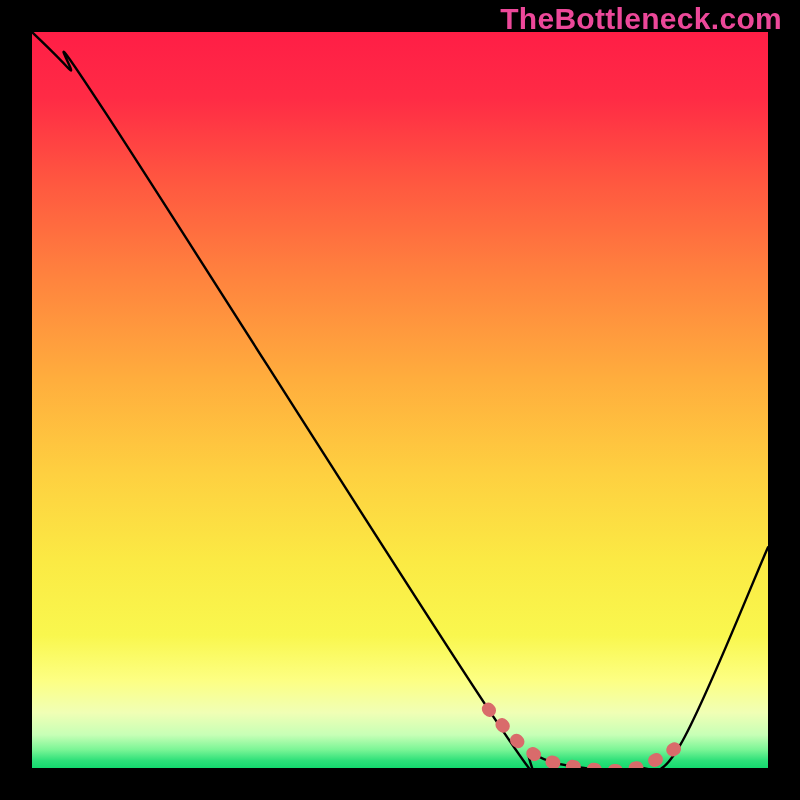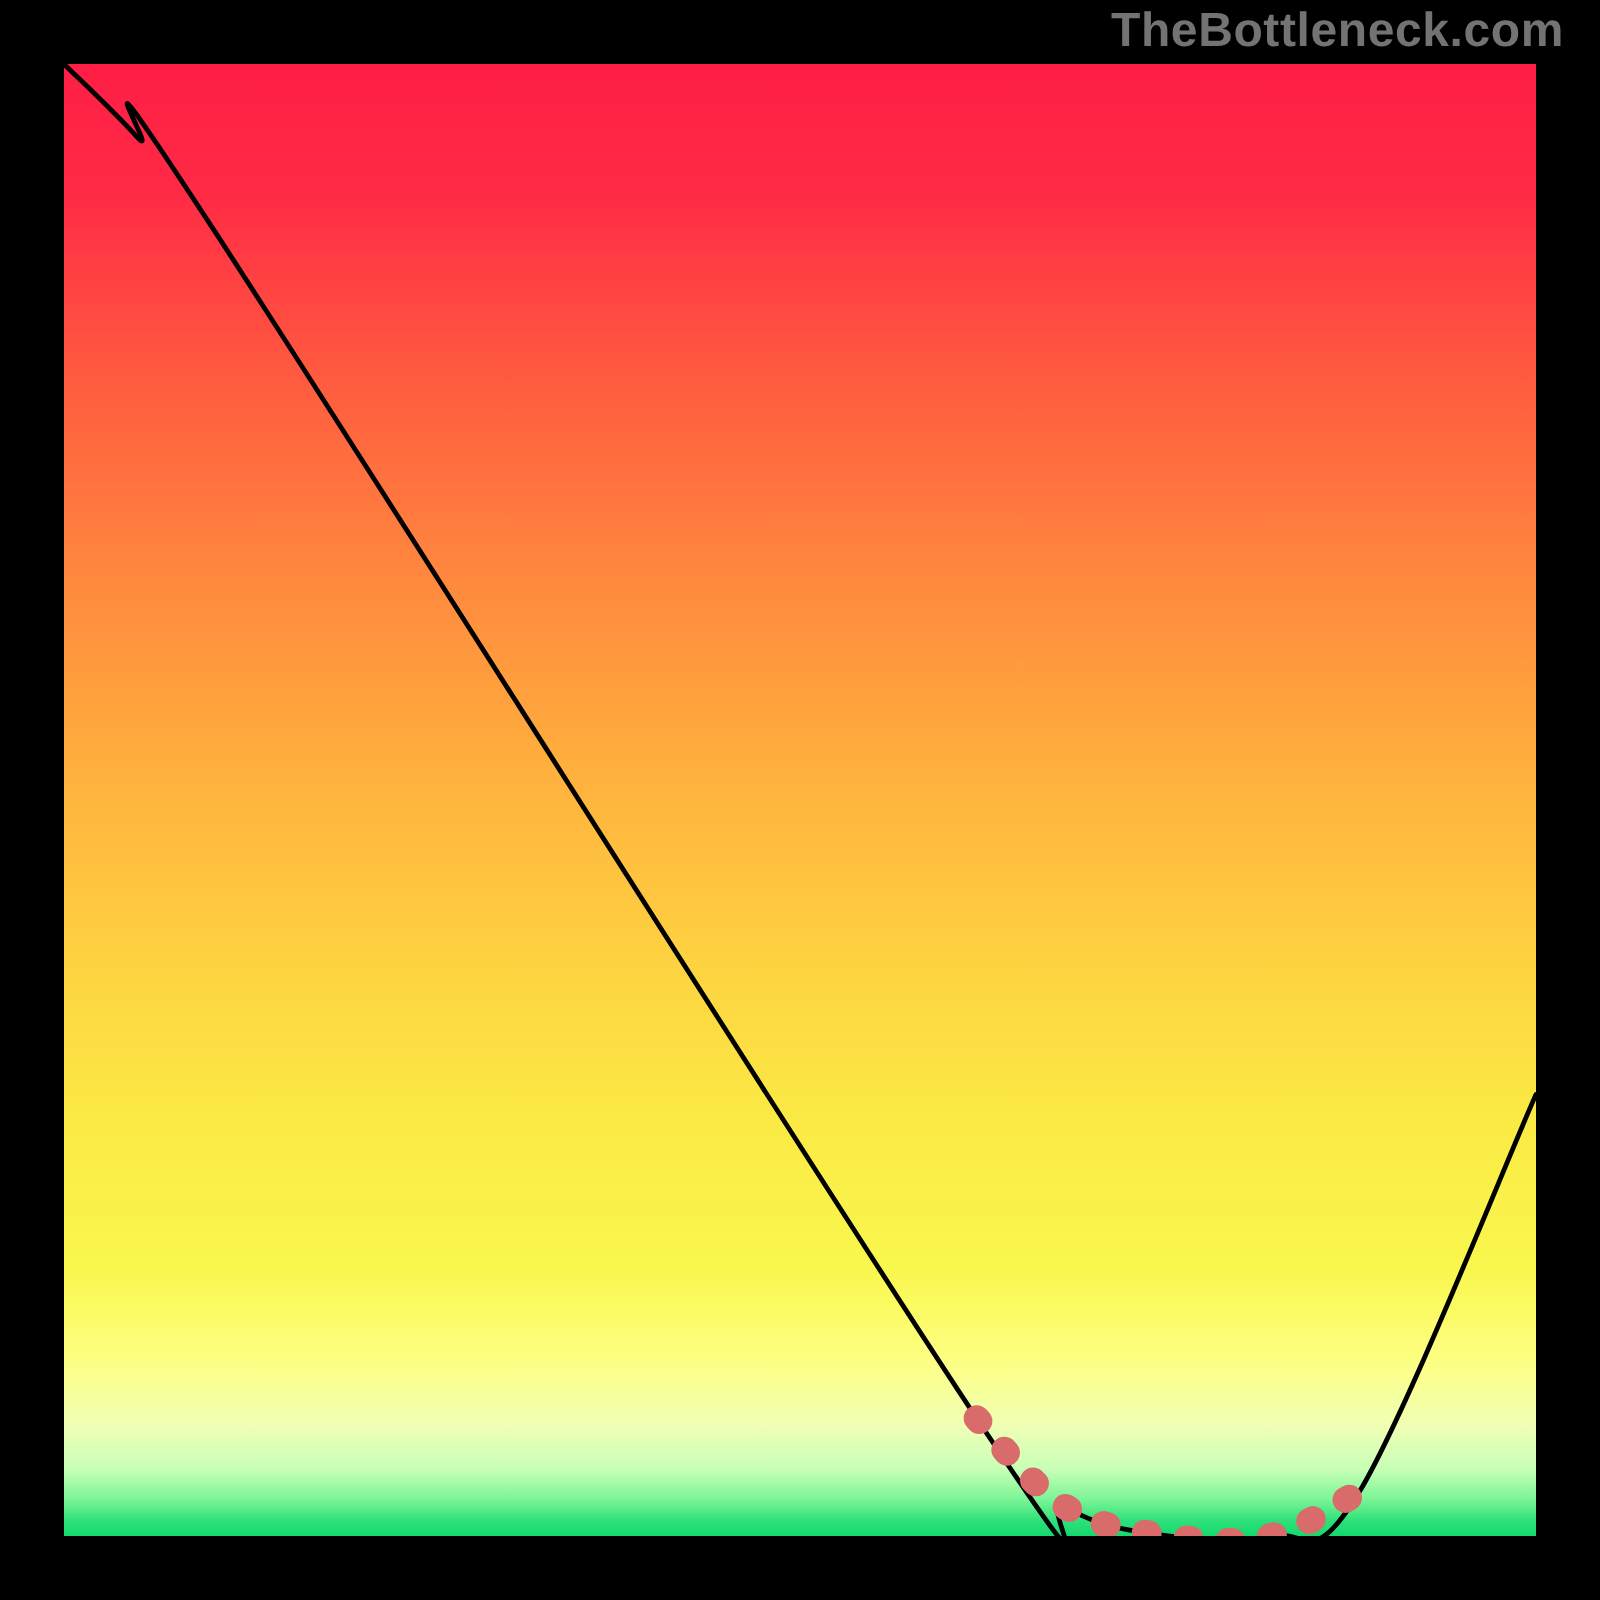--- a/index.html
+++ b/index.html
@@ -13,22 +13,22 @@
   }
   .stage {
     position: relative;
     width: 800px;
     height: 800px;
   }
   .watermark {
     position: absolute;
     top: 2px;
     right: 18px;
-    color: #737373;
-    font-size: 24px;
+    color: #ec4899;
+    font-size: 30px;
     font-weight: 600;
     letter-spacing: 0.3px;
     user-select: none;
   }
   svg.plot {
     position: absolute;
     left: 32px;
     top: 32px;
     width: 736px;
     height: 736px;

